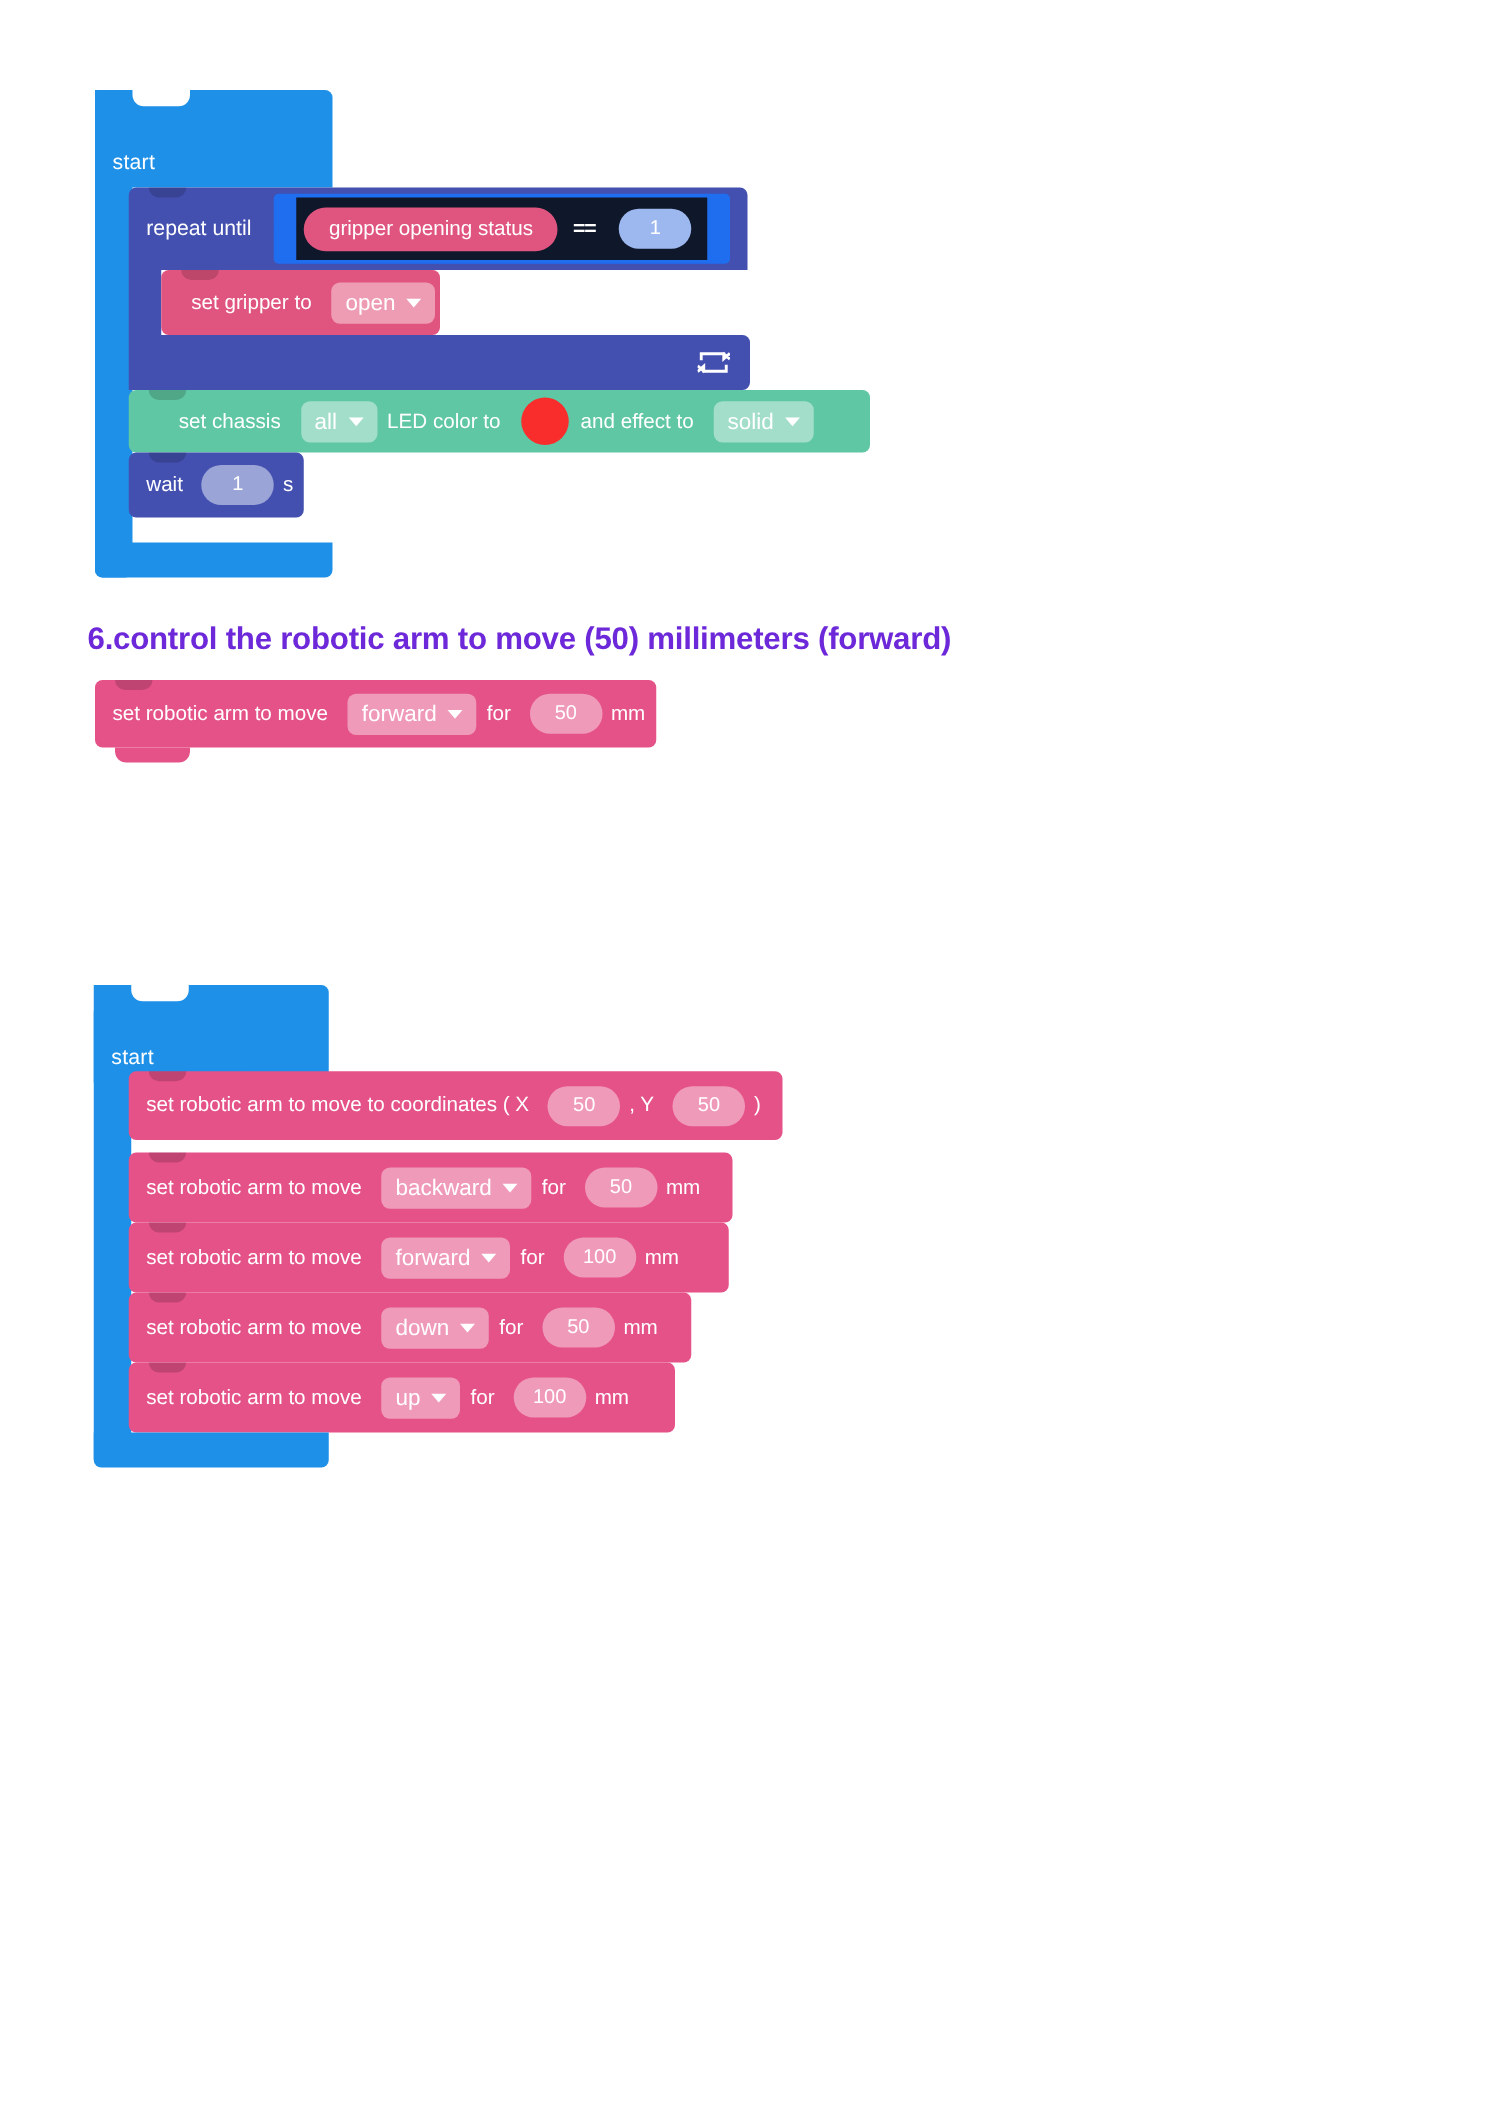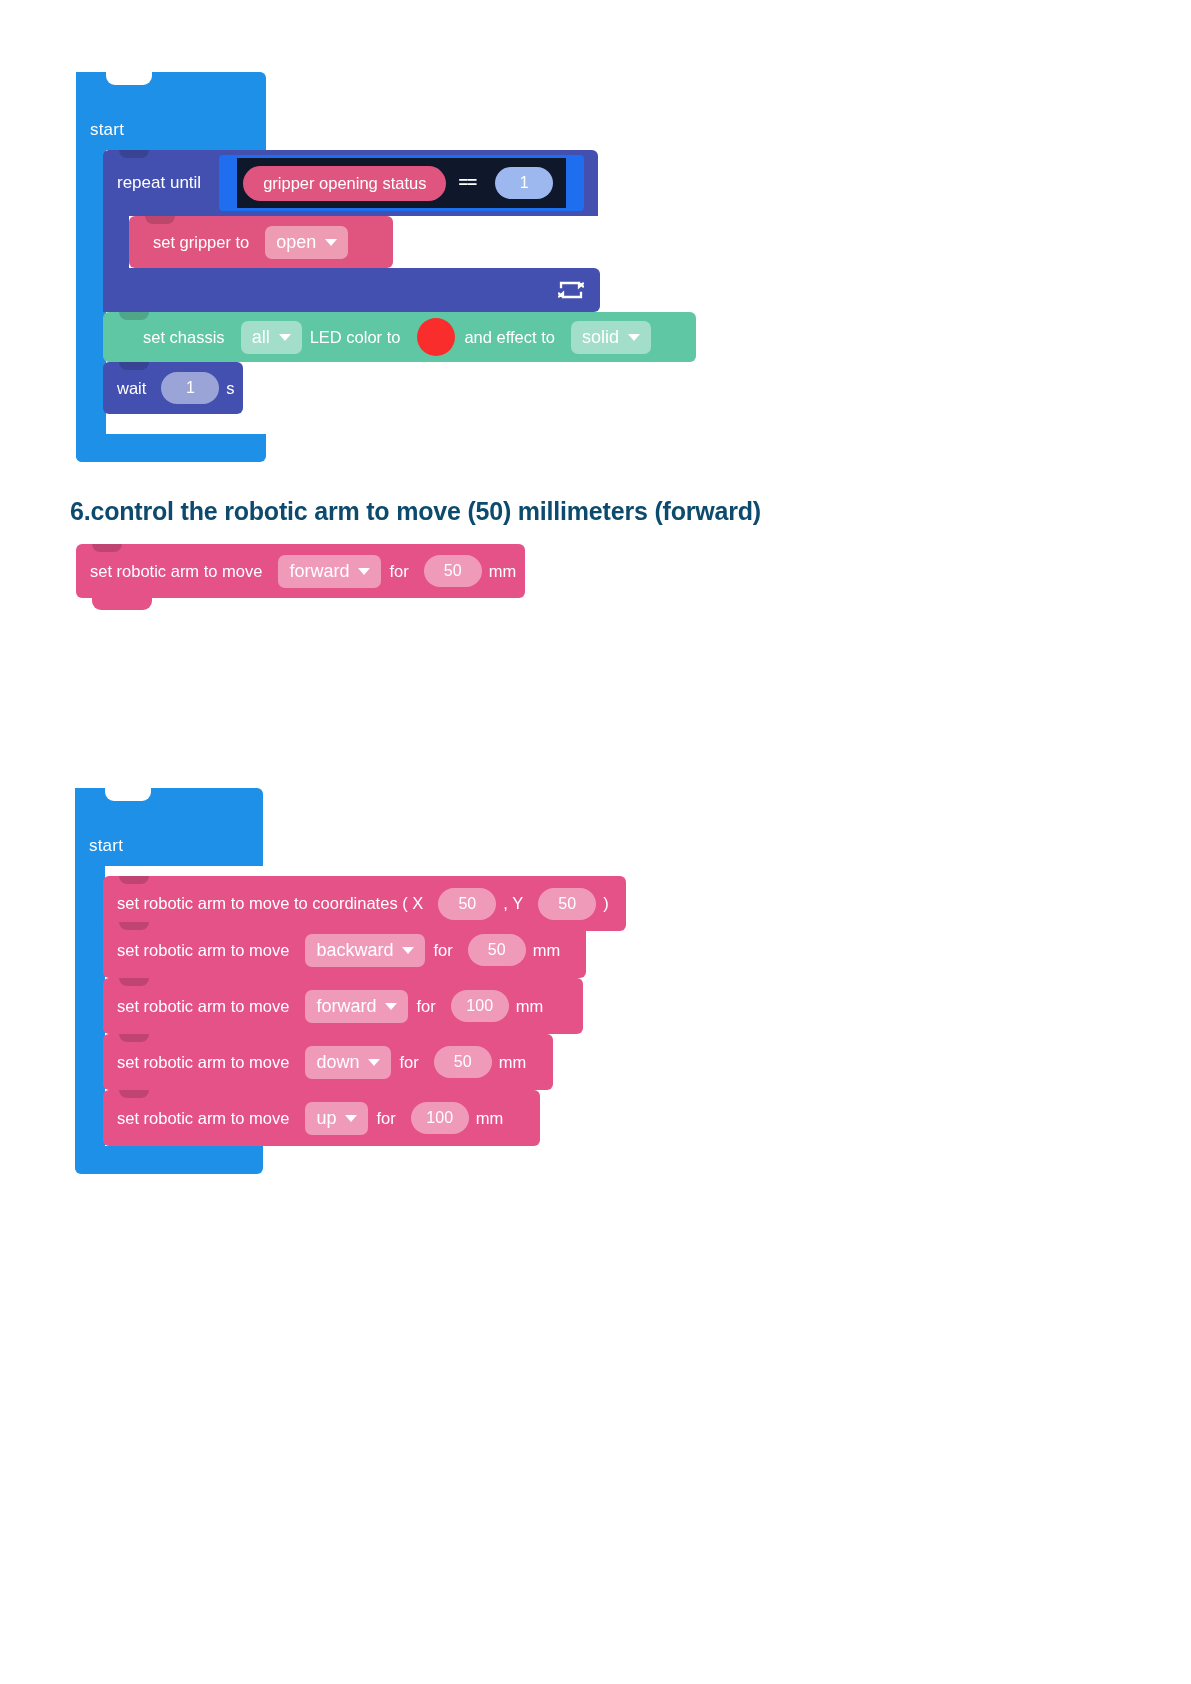--- a/index.html
+++ b/index.html
@@ -222,21 +222,21 @@
     margin: 0 12px;
     letter-spacing: -1px;
   }
 
   
   .loop-ico { width: 26px; height: 22px; display: block; }
 
   
   .heading {
     position: absolute;
-    color: #0c4a6e;
+    color: #6d28d9;
     font-size: 25px;
     font-weight: bold;
     letter-spacing: -0.2px;
     white-space: nowrap;
   }
 </style>
 </head>
 <body>
 
 <div class="prog" style="left:76px; top:72px;">
@@ -260,21 +260,21 @@
           <span class="reporter">gripper opening status</span>
           <span class="op">==</span>
           <span class="num onblue">1</span>
         </span>
         <span class="hex-point-r"></span>
       </span>
     </div>
 
     <div style="display:flex; align-items:stretch;">
       <div class="cblk-arm"></div>
-      <div class="blk pink" style="width:264px;padding-left:24px;">
+      <div class="blk pink" style="width:223px;padding-left:24px;">
         <div class="top-notch"></div>
         <span class="lbl">set gripper to</span>
         <span class="dd">
           <span>open</span>
           <span class="caret"></span>
         </span>
       </div>
     </div>
 
     <div class="cblk-foot" style="width:481px;">
@@ -332,21 +332,21 @@
 
   <div class="start-spine" style="height:385px;"></div>
 
   <div class="start-wrap">
     <div class="start-hat" style="width:188px; height:78px;">
       <div class="notch"></div>
       <span class="hat-label">start</span>
     </div>
   </div>
 
-  <div class="blk pink2" style="position:absolute; left:28px; top:88px; width:523px; height:55px;">
+  <div class="blk pink2" style="position:absolute; left:28px; top:69px; width:523px; height:55px;">
     <div class="top-notch"></div>
     <span class="lbl">set robotic arm to move to coordinates ( X</span>
     <span class="num">50</span>
     <span class="lbl">, Y</span>
     <span class="num">50</span>
     <span class="lbl">)</span>
   </div>
 
   <div class="blk pink2" style="position:absolute; left:28px; top:134px; width:483px; height:56px;">
     <div class="top-notch"></div>

